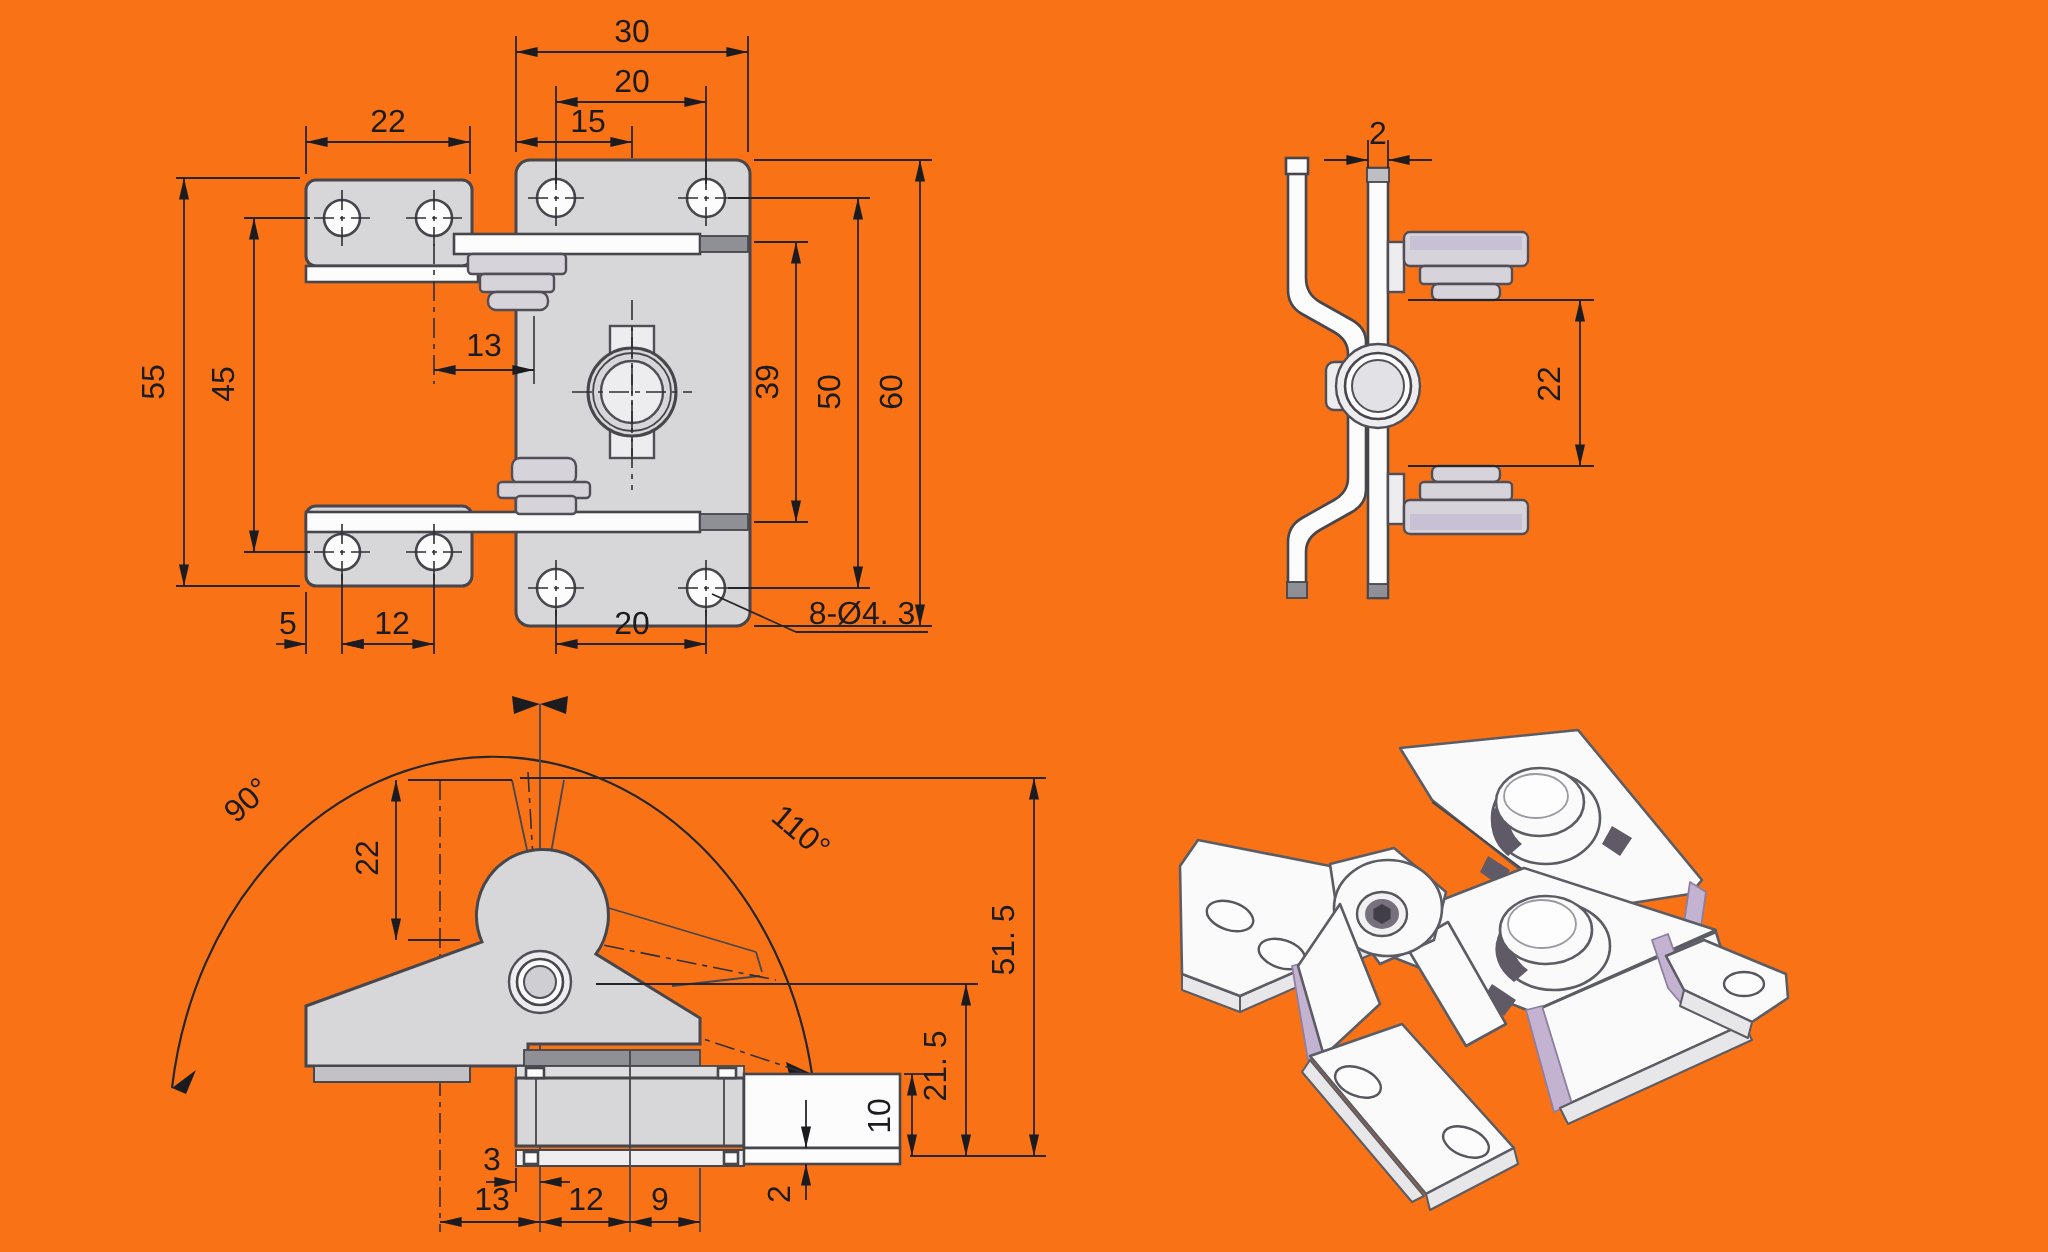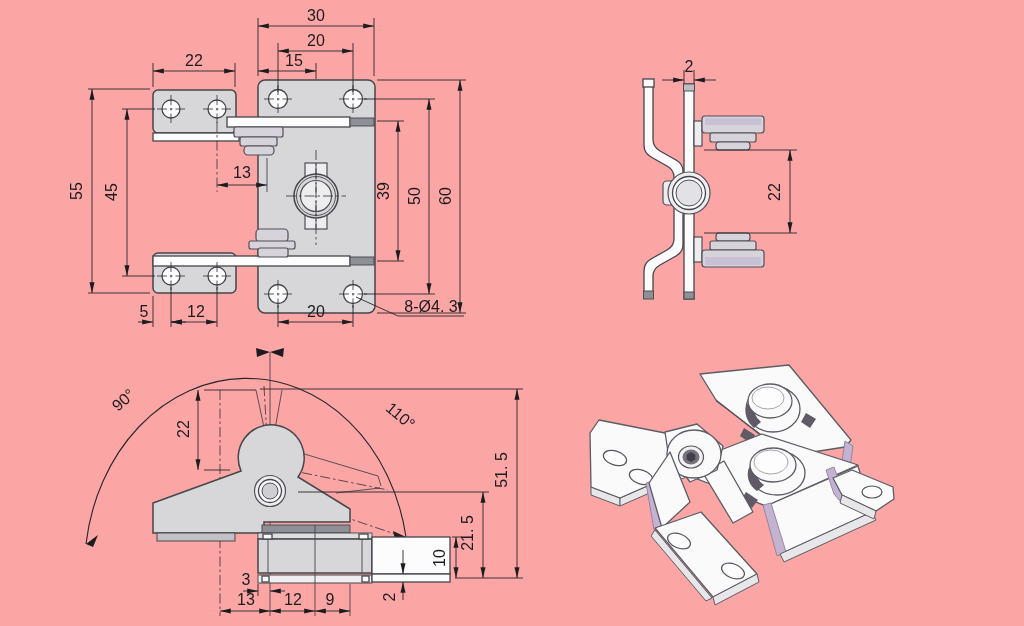--- a/index.html
+++ b/index.html
@@ -1,16 +1,16 @@
 <!DOCTYPE html>
 <html><head>
 <meta charset="utf-8">
 <style>
   html,body{margin:0;padding:0;background:#ffffff;}
-  .stage{width:1024px;height:626px;position:relative;background:#fca5a5;overflow:hidden;}
+  .stage{width:1024px;height:626px;position:relative;background:#f97316;overflow:hidden;}
   svg{display:block;}
   .part  {fill:#d7d7d9;stroke:#46464c;stroke-width:1.5;}
   .partw {fill:#fcfcfd;stroke:#46464c;stroke-width:1.3;}
   .bush  {fill:#d6d3db;stroke:#514e57;stroke-width:1.2;}
   .darkb {fill:#8f8f96;stroke:#46464c;stroke-width:0.9;}
   .lite  {fill:#ededf0;stroke:#514e57;stroke-width:1.2;}
   .dim   {stroke:#26262a;stroke-width:0.9;fill:none;}
   .thin  {stroke:#46464c;stroke-width:0.9;fill:none;}
   .cl    {stroke:#303034;stroke-width:0.8;fill:none;stroke-dasharray:10 3 2.5 3;}
   .arc   {stroke:#26262a;stroke-width:1.1;fill:none;}

